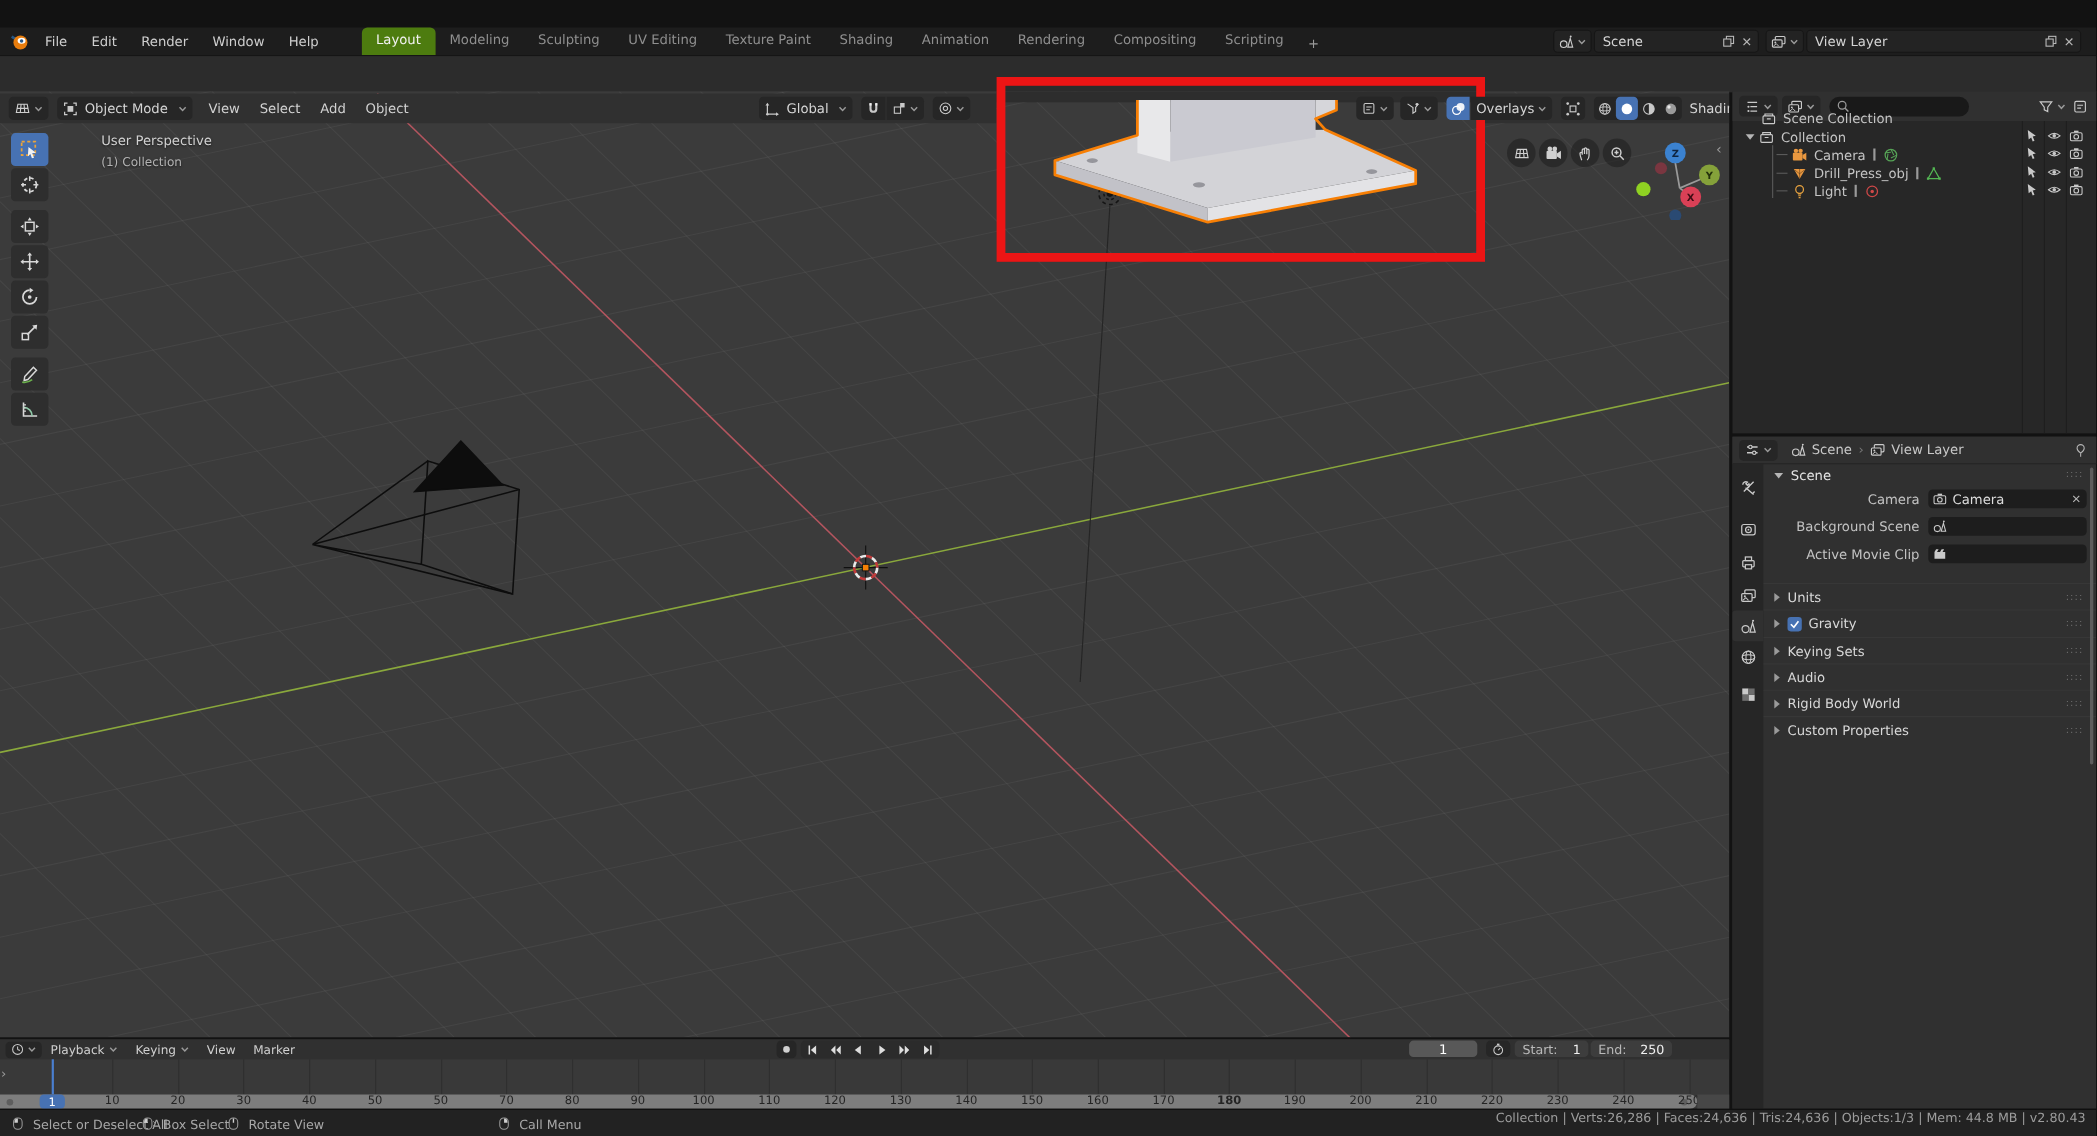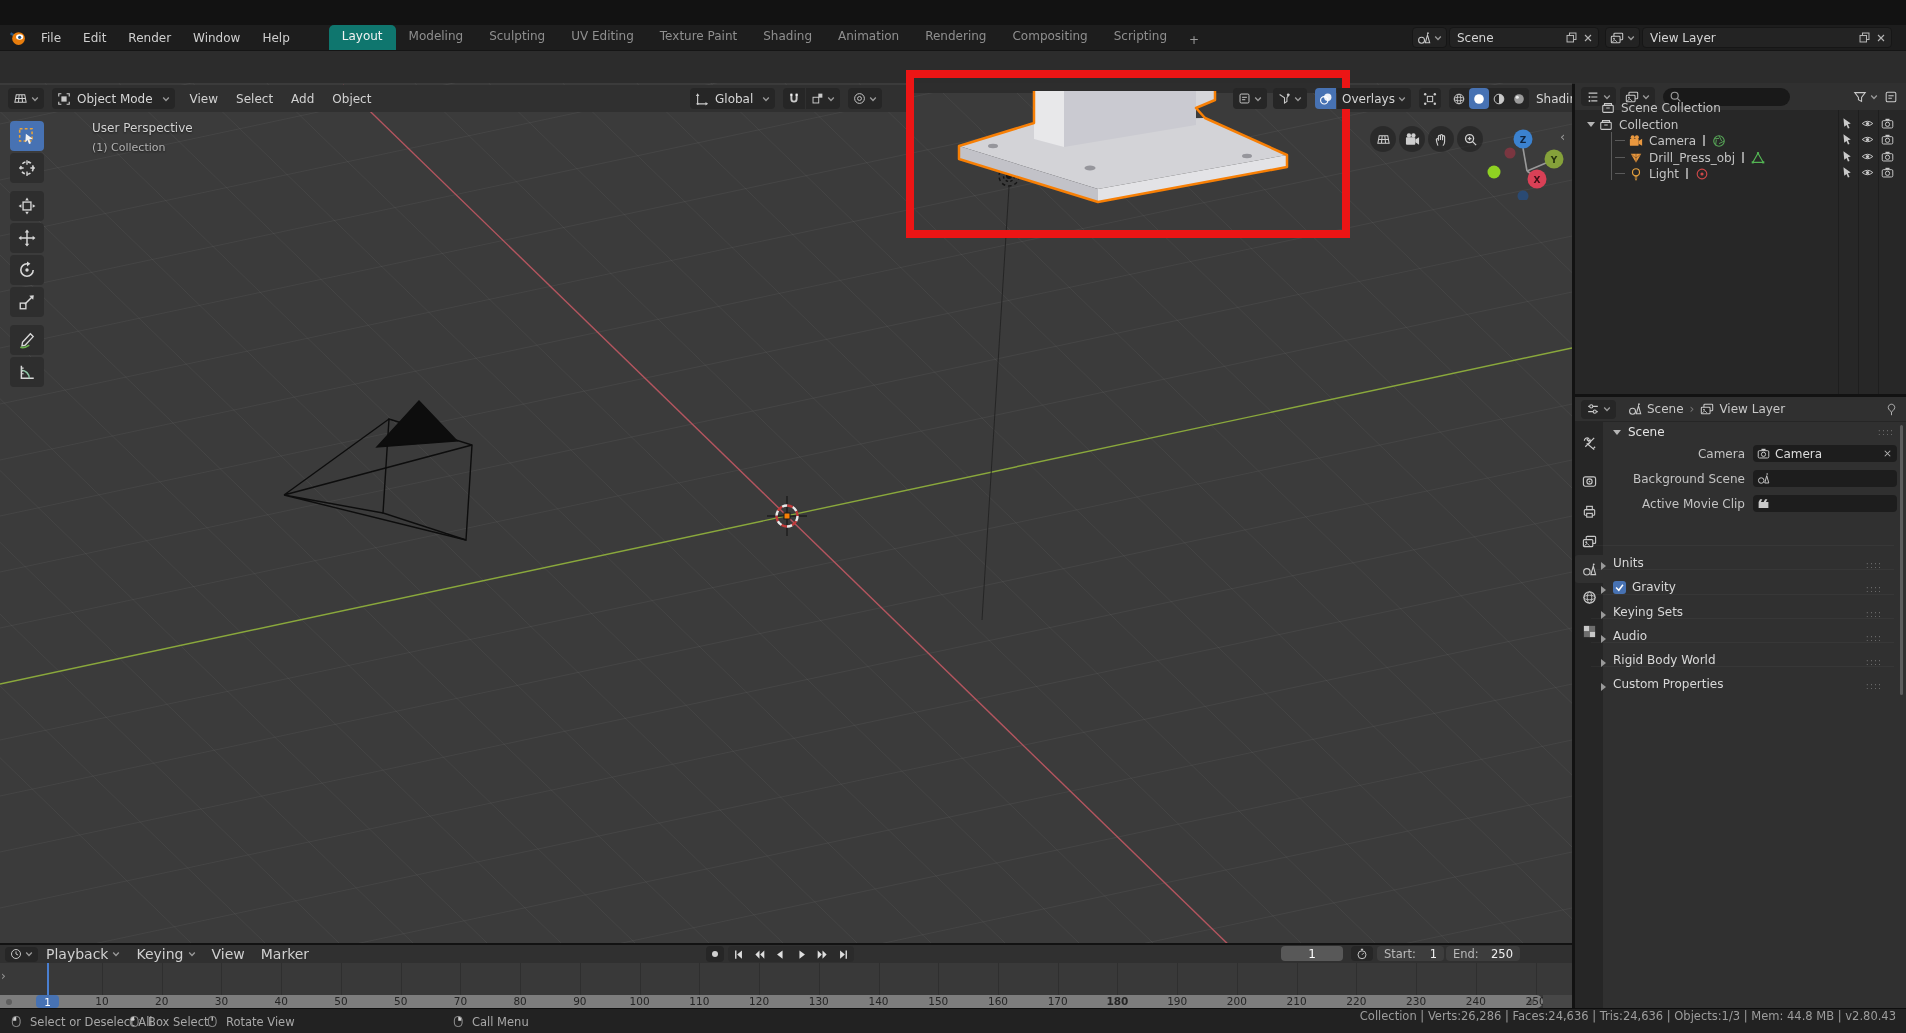--- a/index.html
+++ b/index.html
@@ -12,21 +12,21 @@
 
   
   #titlebar{left:0;top:0;width:1906px;height:25px;background:#fbfbfb;color:#4a4a4a;}
   #titlebar .t{margin-left:6px;font-size:12px;}
   .wbtn{width:40px;height:25px;display:flex;align-items:center;justify-content:center;color:#444;font-size:11px;}
   
   #menurow{left:0;top:25px;width:1906px;height:25px;background:#1d1d1d;}
   .menu-item{padding:0 11px;height:25px;display:flex;align-items:center;color:#cfcfcf;}
   .ws-tabs{margin-left:28px;height:25px;display:flex;align-items:flex-end;}
   .ws-tab{padding:4px 13px;color:#8f8f8f;border-radius:5px 5px 0 0;height:17px;}
-  .ws-tab.active{background:#0f766e;color:#f2f2f2;}
+  .ws-tab.active{background:#4d7c0f;color:#f2f2f2;}
   .ws-plus{padding:3px 9px;color:#9a9a9a;}
   .idbox{background:#232323;border:1px solid #161616;border-radius:4px;height:19px;display:flex;align-items:center;padding:0 4px;color:#d5d5d5;}
   .chev{width:8px;height:8px;margin-left:3px;}
   
   #toolrow{left:0;top:50px;width:1906px;height:33px;background:#2c2c2c;border-top:1px solid #151515;}
   #acttool{left:10px;top:53px;width:30px;height:27px;background:#222;border-radius:4px;display:flex;align-items:center;justify-content:center;}
   .boolgrp{left:55px;top:56px;height:21px;display:flex;}
   .boolbtn{background:#585858;color:#f1f1f1;display:flex;align-items:center;justify-content:center;margin-right:1px;font-size:12px;}
   .boolbtn:first-child{border-radius:4px 0 0 4px;}
   .boolbtn:last-child{border-radius:0 4px 4px 0;margin-right:0;}
@@ -56,29 +56,29 @@
   .orow{left:0;height:17px;width:331px;display:flex;align-items:center;color:#c4c4c4;}
   .osep{width:1px;background:#1e1e1e;top:27px;height:284px;}
   #props{left:1575px;top:397px;width:331px;height:611px;background:#303030;}
   #props .hdr{left:0;top:0;width:331px;height:24px;background:#303030;border-bottom:1px solid #262626;}
   #ptabs{left:0;top:24px;width:28px;height:587px;background:#262626;}
   .ptab{left:0;width:28px;height:28px;display:flex;align-items:center;justify-content:center;border-radius:3px 0 0 3px;}
   .ptab.active{background:#303030;}
   .ptitle{color:#e4e4e4;}
   .pfield{background:#1d1d1d;border-radius:4px;height:17px;display:flex;align-items:center;padding:0 4px;color:#dcdcdc;}
   .plabel{color:#c3c3c3;text-align:right;position:absolute;width:140px;}
-  .ppanel{position:absolute;left:16px;width:303px;height:24px;display:flex;align-items:flex-end;color:#d8d8d8;border-top:1px solid rgba(255,255,255,.035);margin-top:15px;}
+  .ppanel{position:absolute;left:28px;width:303px;height:24px;display:flex;align-items:center;color:#d8d8d8;border-top:1px solid rgba(255,255,255,.035);}
   .cbx{width:13px;height:13px;border-radius:3px;background:var(--accent,#4772b3);display:flex;align-items:center;justify-content:center;margin-right:6px;}
   .grip{color:#6d6d6d;font-size:9px;letter-spacing:1px;position:absolute;right:12px;}
   .tri-r{width:0;height:0;border-left:5px solid #9a9a9a;border-top:4px solid transparent;border-bottom:4px solid transparent;margin-right:7px;}
   .tri-d{width:0;height:0;border-top:5px solid #b5b5b5;border-left:4px solid transparent;border-right:4px solid transparent;margin-right:7px;}
   
   #timeline{left:0;top:945px;width:1572px;height:63px;background:#393939;}
   #tlhdr{left:0;top:0;width:1572px;height:18px;background:#303030;}
-  .tmenu{padding:0 8px;color:#d0d0d0;height:18px;display:flex;align-items:center;font-size:14px;}
+  .tmenu{padding:0 8px;color:#d0d0d0;height:18px;display:flex;align-items:center;font-size:11px;}
   .tick{top:18px;height:32px;width:1px;background:#2f2f2f;}
   #ruler{left:0;top:50px;width:1543px;height:13px;background:#7d7d7d;border-radius:0 7px 7px 0;}
   .rlabel{position:absolute;top:0;height:13px;line-height:13px;color:#242424;font-size:10.5px;transform:translateX(-50%);}
   .transport{background:#2b2b2b;border-radius:4px;height:16px;display:flex;align-items:center;}
   .tpbtn{width:21px;height:16px;display:flex;align-items:center;justify-content:center;}
   .framefield{background:#585858;border-radius:4px;color:#fff;display:flex;align-items:center;justify-content:center;}
   .rangefield{background:#3d3d3d;border-radius:4px;color:#b9b9b9;display:flex;align-items:center;padding:0 7px;font-size:11.5px;}
   
   #statusbar{left:0;top:1008px;width:1906px;height:25px;background:#222;border-top:1px solid #0e0e0e;color:#9d9d9d;font-size:11.5px;}
   .hint{position:absolute;top:0;height:25px;display:flex;align-items:center;color:#a8a8a8;}

